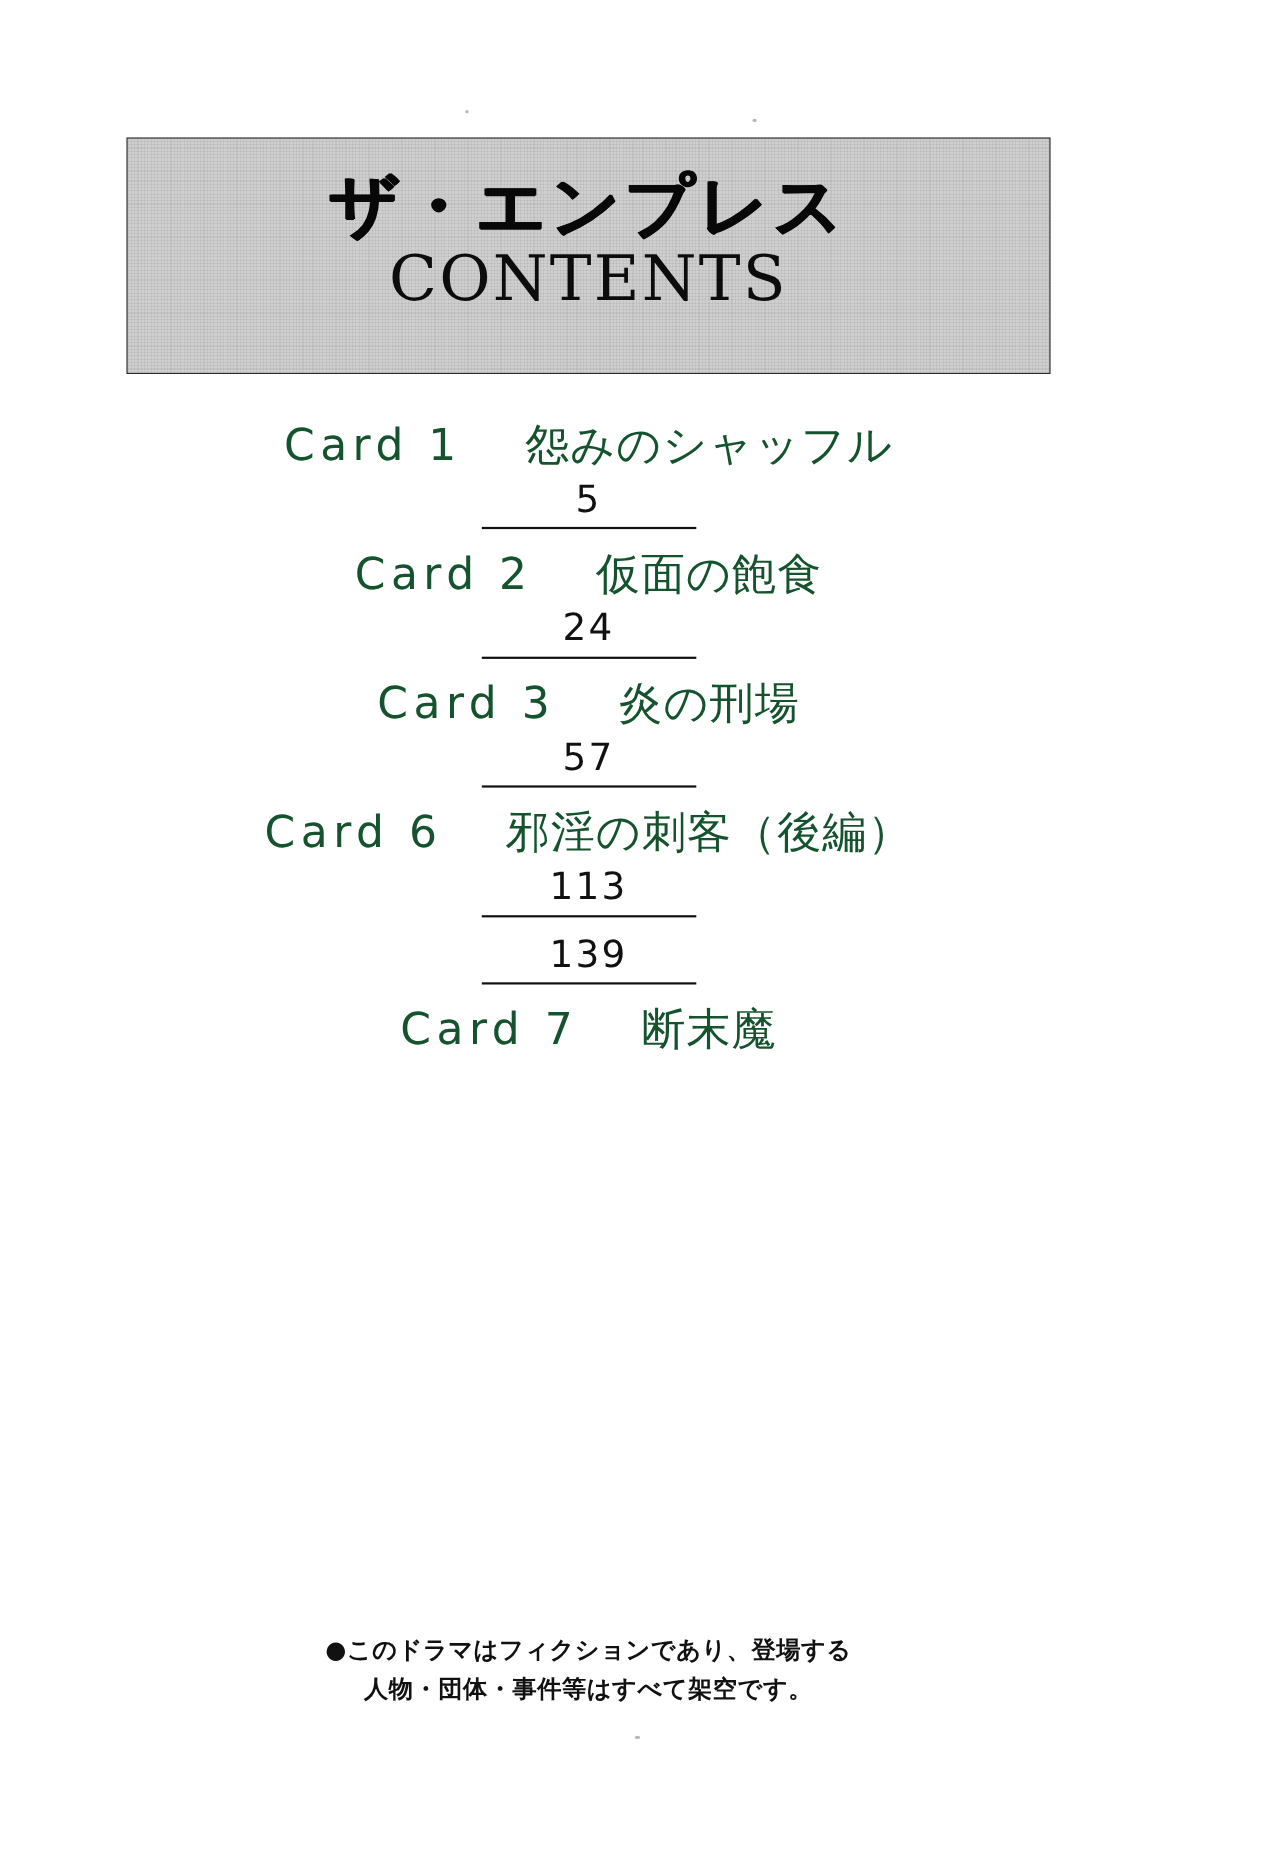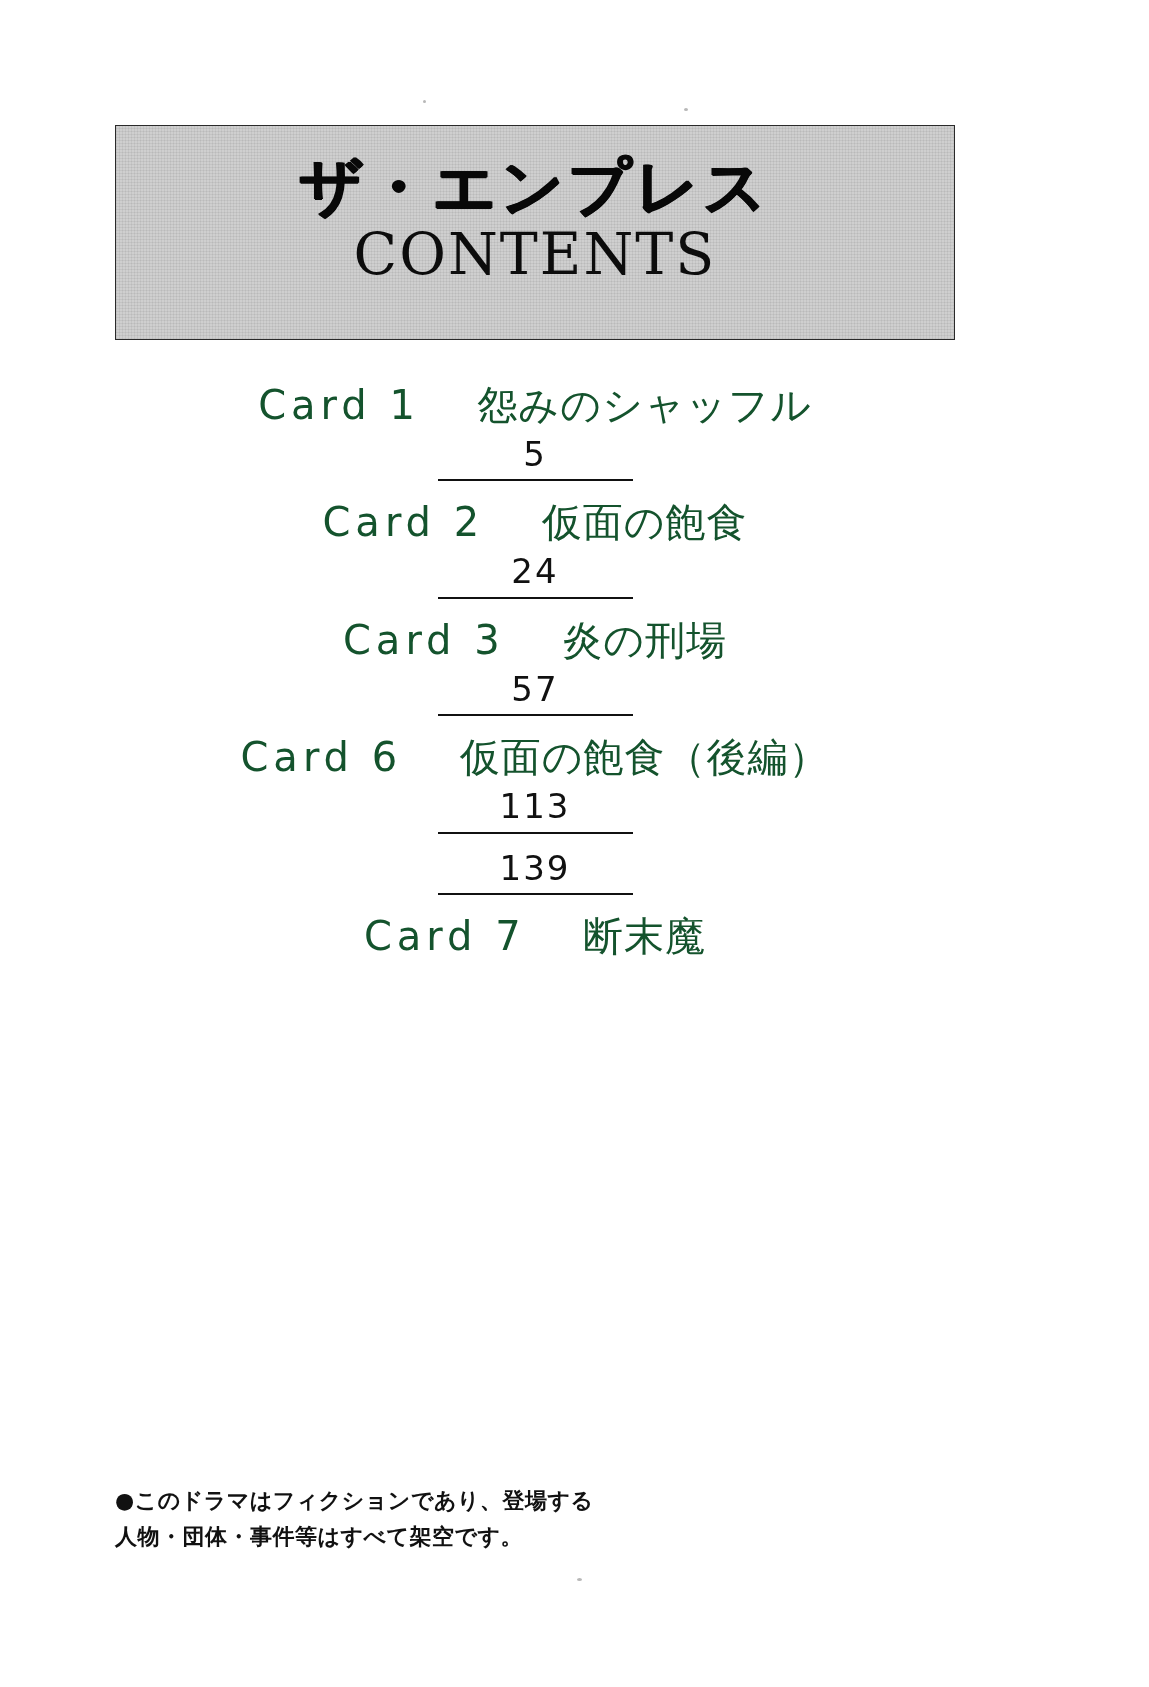--- a/index.html
+++ b/index.html
@@ -108,21 +108,21 @@
     letter-spacing: 2px;
     font-family: "DejaVu Sans", sans-serif;
   }
 
   
   .disclaimer {
     position: absolute;
     left: 115px;
     top: 1483px;
     width: 840px;
-    text-align: left;
+    text-align: center;
     font-size: 22px;
     font-weight: bold;
     line-height: 1.65;
     color: #111111;
     letter-spacing: 0.5px;
     font-family: "DejaVu Sans", sans-serif;
   }
   .disclaimer div {
     white-space: nowrap;
   }
@@ -181,21 +181,21 @@
       <div class="toc-page">
         <span class="toc-page-inner">57</span>
       </div>
     </div>
 
 
     <div class="toc-entry">
       <div class="toc-line">
         <span class="toc-card">Card 6</span>
         <span class="toc-gap"></span>
-        <span>仮面の飽食（後編）</span>
+        <span>邪淫の刺客（後編）</span>
       </div>
       <div class="toc-page">
         <span class="toc-page-inner">113</span>
       </div>
     </div>
 
     <div class="toc-entry">
       <div class="toc-page">
         <span class="toc-page-inner">139</span>
       </div>

